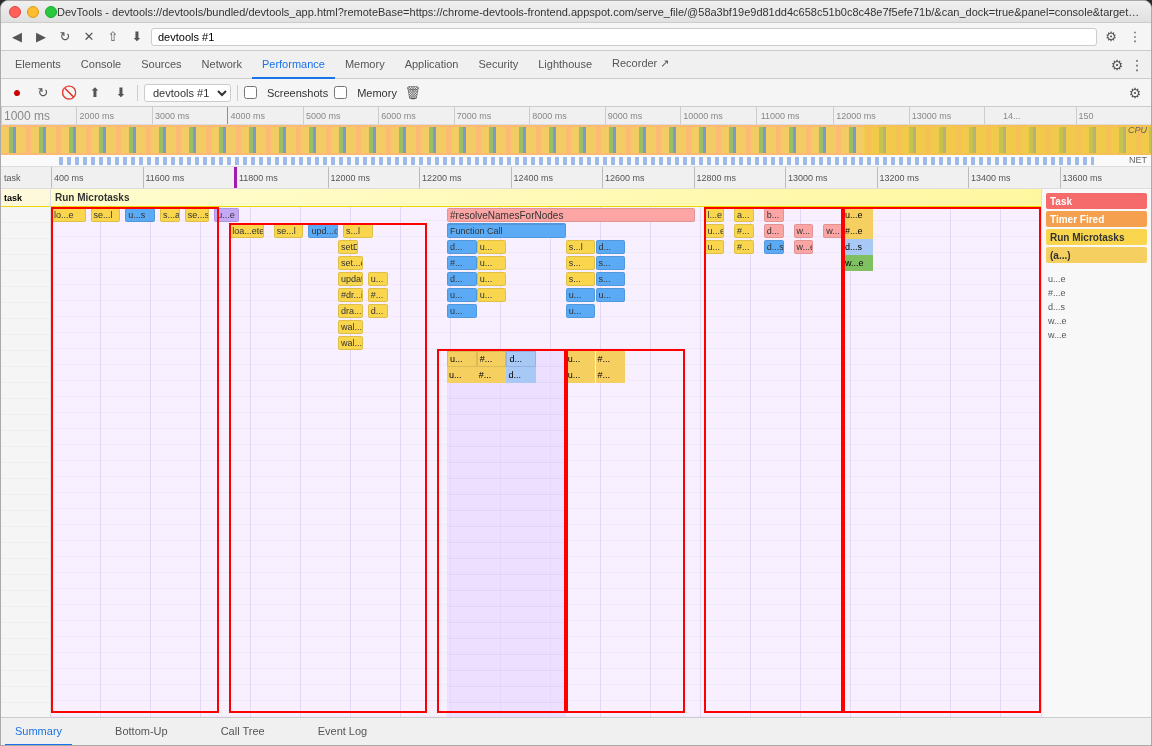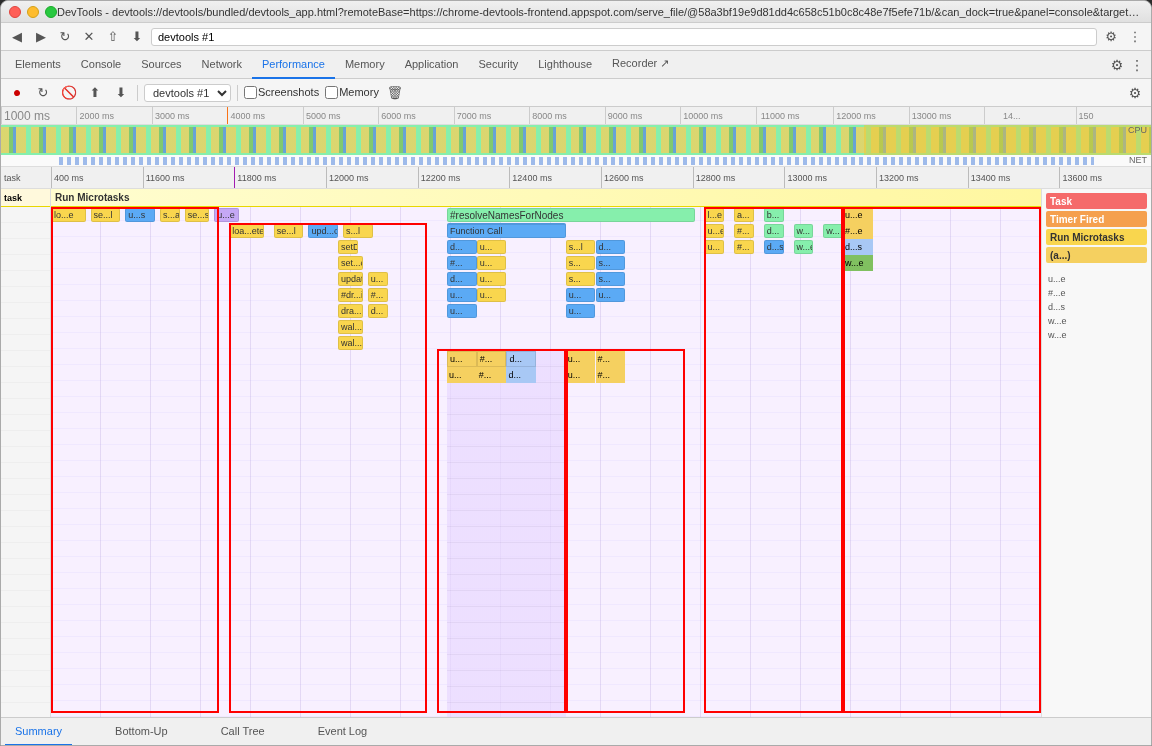--- a/index.html
+++ b/index.html
@@ -155,22 +155,22 @@
       font-size: 11px;
       border: 1px solid #ccc;
       border-radius: 3px;
       padding: 1px 4px;
       background: white;
       color: #333;
     }
 
     .checkbox-label {
       display: flex;
-      align-items: flex-start;
-      gap: 1px;
+      align-items: center;
+      gap: 10px;
       font-size: 11px;
       color: #333;
     }
 
     
     .main-content {
       flex: 1;
       display: flex;
       flex-direction: column;
       overflow: hidden;
@@ -202,23 +202,24 @@
       border-left: 1px solid #ccc;
       font-size: 9px;
       color: #888;
       padding-left: 2px;
       display: flex;
       align-items: center;
     }
 
     .cpu-track {
       height: 28px;
-      background: #86efac;
+      background: #fdba74;
       position: relative;
       overflow: hidden;
+      font-style: italic;
     }
 
     .net-track {
       height: 14px;
       background: #fafafa;
       position: relative;
     }
 
     
     .zoomed-ruler {
@@ -243,21 +244,21 @@
       font-size: 9px;
       color: #333;
       overflow: hidden;
       white-space: nowrap;
       cursor: pointer;
       border: 1px solid rgba(0,0,0,0.1);
     }
 
     
     .flame-yellow { background: #f9d64e; }
-    .flame-green { background: #86efac; }
+    .flame-green { background: #fca5a5; }
     .flame-blue { background: #5baaf5; }
     .flame-purple { background: #c5a8f5; }
 
     
     .red-box {
       position: absolute;
       border: 2px solid red;
       pointer-events: none;
       z-index: 10;
     }
@@ -441,21 +442,21 @@
         <div style="position:absolute;top:0;right:4px;font-size:9px;color:#666;">NET</div>
         <div style="position:absolute;top:2px;left:5%;width:90%;height:8px;background:repeating-linear-gradient(90deg, #6090e0 0px, #6090e0 4px, transparent 4px, transparent 8px);opacity:0.6;"></div>
       </div>
     </div>
 
     <div class="zoomed-ruler" style="height:22px;background:#f0f0f0;border-bottom:1px solid #ddd;display:flex;align-items:center;overflow:hidden;">
       <div style="width:50px;flex-shrink:0;font-size:9px;padding:0 3px;color:#555;">task</div>
       <div style="flex:1;display:flex;height:100%;">
         <div style="flex:1;border-left:1px solid #bbb;font-size:9px;color:#555;padding-left:2px;display:flex;align-items:center;">400 ms</div>
         <div style="flex:1;border-left:1px solid #bbb;font-size:9px;color:#555;padding-left:2px;display:flex;align-items:center;">11600 ms</div>
-        <div style="flex:1;border-left:1px solid #a21caf;font-size:9px;color:#555;padding-left:2px;display:flex;align-items:center;">11800 ms</div>
+        <div style="flex:1;border-left:3px solid #a21caf;font-size:9px;color:#555;padding-left:2px;display:flex;align-items:center;">11800 ms</div>
         <div style="flex:1;border-left:1px solid #bbb;font-size:9px;color:#555;padding-left:2px;display:flex;align-items:center;">12000 ms</div>
         <div style="flex:1;border-left:1px solid #bbb;font-size:9px;color:#555;padding-left:2px;display:flex;align-items:center;">12200 ms</div>
         <div style="flex:1;border-left:1px solid #bbb;font-size:9px;color:#555;padding-left:2px;display:flex;align-items:center;">12400 ms</div>
         <div style="flex:1;border-left:1px solid #bbb;font-size:9px;color:#555;padding-left:2px;display:flex;align-items:center;">12600 ms</div>
         <div style="flex:1;border-left:1px solid #bbb;font-size:9px;color:#555;padding-left:2px;display:flex;align-items:center;">12800 ms</div>
         <div style="flex:1;border-left:1px solid #bbb;font-size:9px;color:#555;padding-left:2px;display:flex;align-items:center;">13000 ms</div>
         <div style="flex:1;border-left:1px solid #bbb;font-size:9px;color:#555;padding-left:2px;display:flex;align-items:center;">13200 ms</div>
         <div style="flex:1;border-left:1px solid #bbb;font-size:9px;color:#555;padding-left:2px;display:flex;align-items:center;">13400 ms</div>
         <div style="flex:1;border-left:1px solid #bbb;font-size:9px;color:#555;padding-left:2px;display:flex;align-items:center;">13600 ms</div>
       </div>

